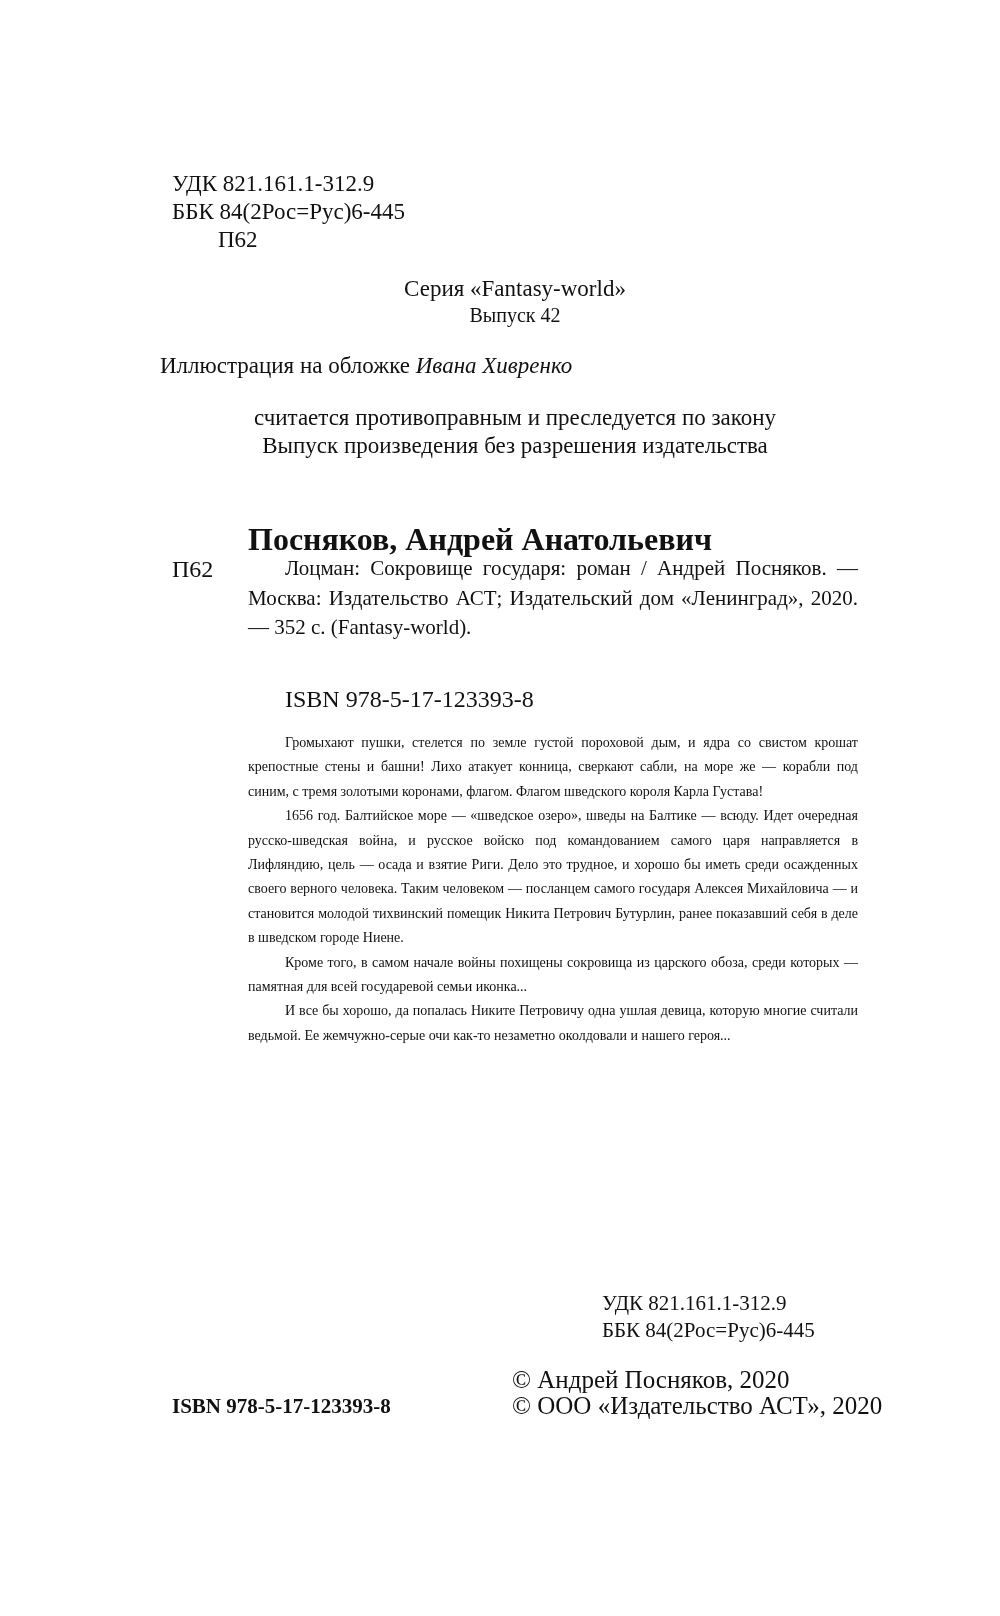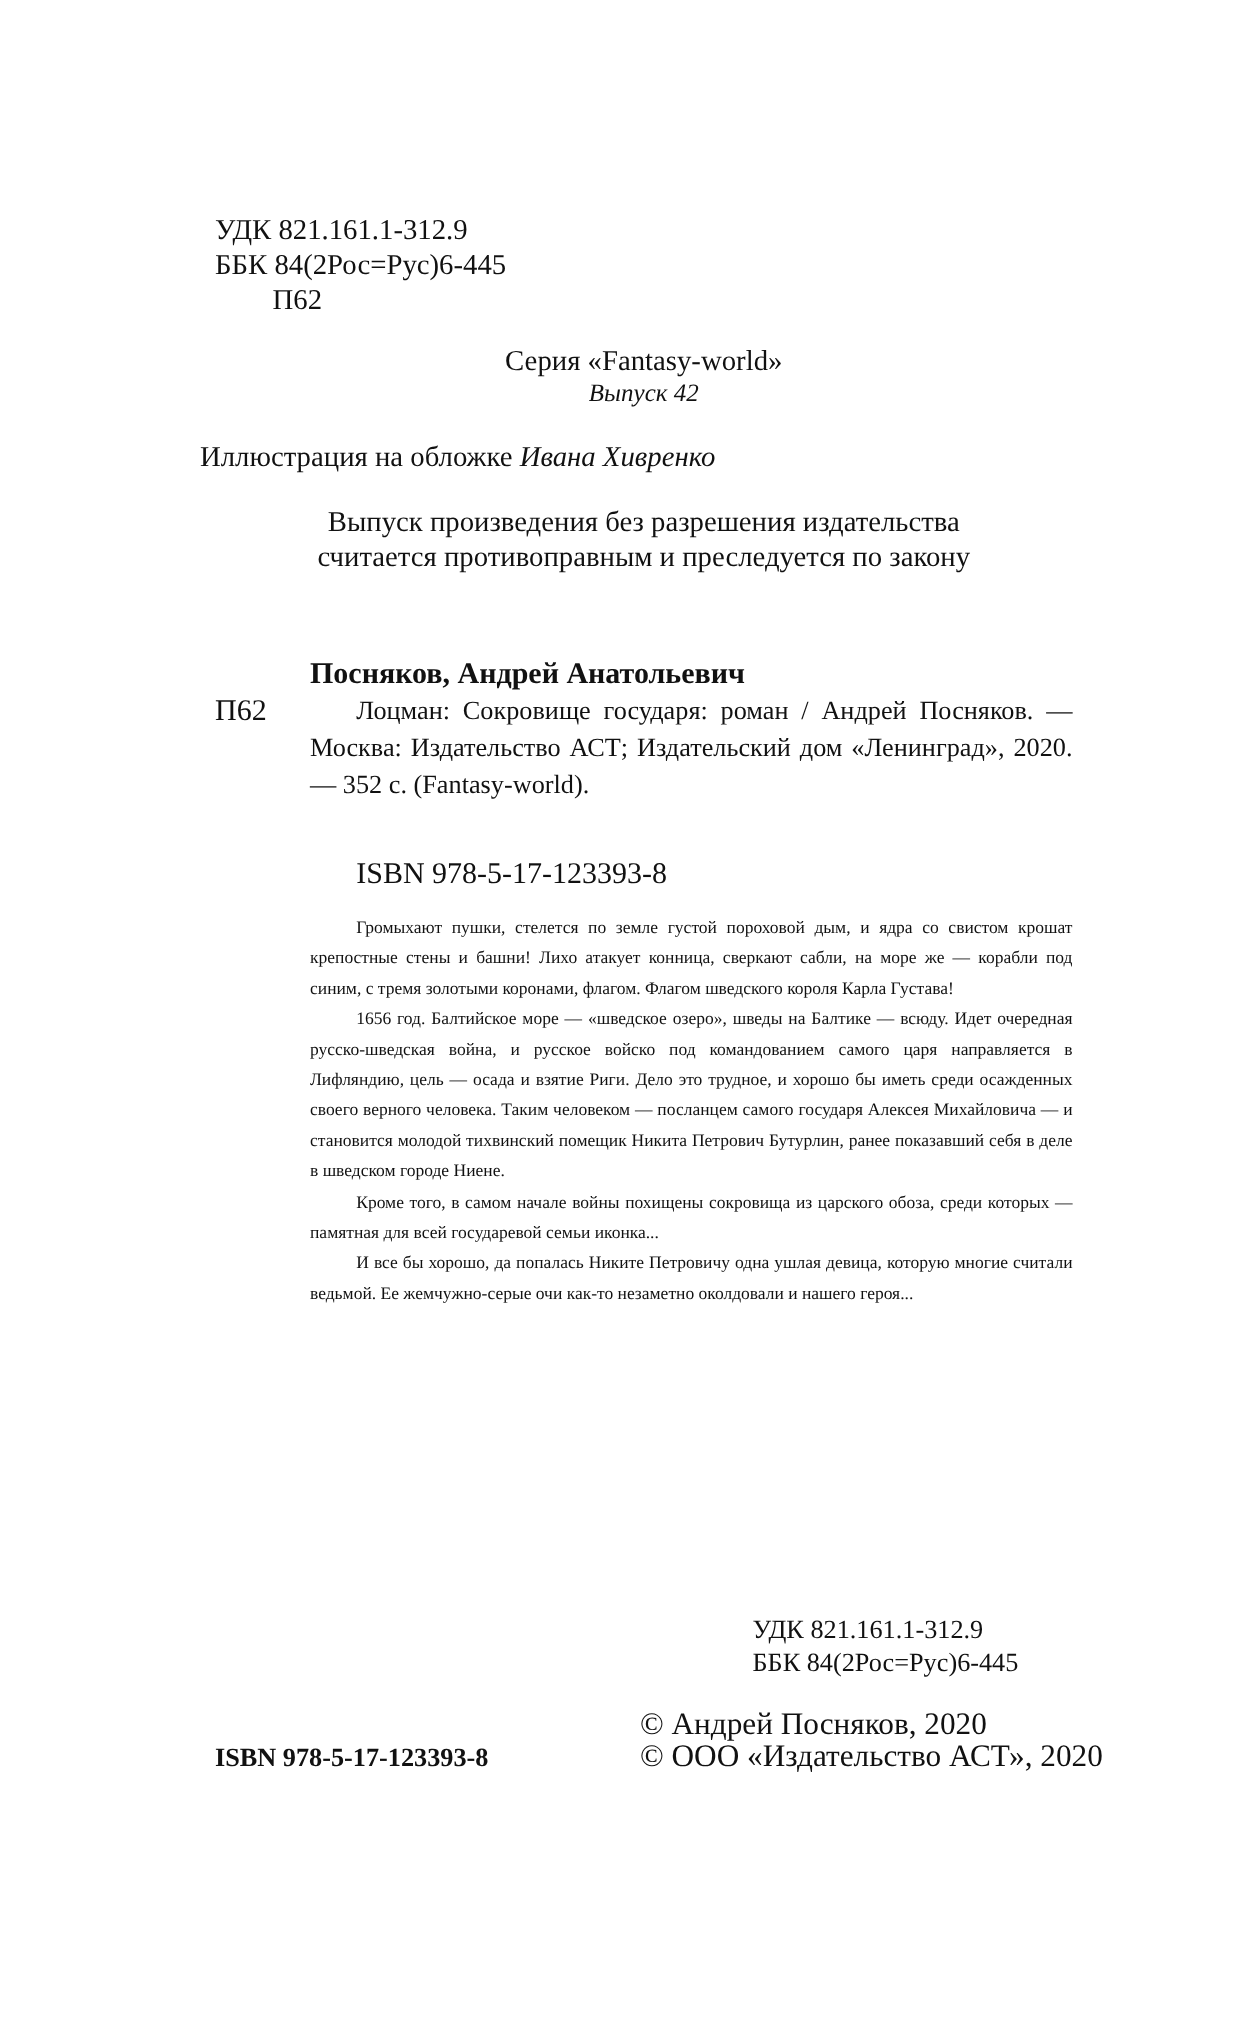--- a/index.html
+++ b/index.html
@@ -15,32 +15,32 @@
       color: #111111;
       font-family: "Liberation Serif", "DejaVu Serif", serif;
     }
     .abs { position: absolute; white-space: nowrap; }
     .udk-top { left: 172px; top: 170px; font-size: 23px; line-height: 28px; }
     .udk-top .p62 { padding-left: 46px; }
     .series {
       left: 280px; width: 470px; top: 276px; text-align: center;
       font-size: 23px; line-height: 26px;
     }
-    .series .issue { font-style: italic; font-size: 20px; }
+    .series .issue { font-size: 20px; }
     .illus {
       left: 160px; width: 710px; top: 352px; text-align: left;
       font-size: 23px; line-height: 28px;
     }
     .illus i { font-style: italic; }
     .notice {
       left: 160px; width: 710px; top: 404px; text-align: center;
       font-size: 23px; line-height: 28px;
     }
     .author {
-      left: 248px; top: 524px; font-weight: bold; font-size: 24px; line-height: 30px;
+      left: 248px; top: 524px; font-weight: bold; font-size: 32px; line-height: 30px;
     }
     .p62-left { left: 172px; top: 554px; font-size: 24px; line-height: 30px; }
     .biblio {
       position: absolute; left: 248px; width: 610px; top: 554px;
       font-size: 21px; line-height: 29.5px; text-align: justify;
       text-indent: 37px; white-space: normal; hyphens: manual;
     }
     .isbn-mid { left: 285px; top: 684px; font-size: 24px; line-height: 30px; }
     .annotation {
       position: absolute; left: 248px; width: 610px; top: 731px;
@@ -63,22 +63,22 @@
 <div class="abs series">
   <div>Серия «Fantasy-world»</div>
   <div class="issue">Выпуск 42</div>
 </div>
 
 <div class="abs illus">
   <span>Иллюстрация на обложке </span><i>Ивана Хивренко</i>
 </div>
 
 <div class="abs notice">
+  <div>считается противоправным и преследуется по закону</div>
   <div>Выпуск произведения без разрешения издательства</div>
-  <div>считается противоправным и преследуется по закону</div>
 </div>
 
 <div class="abs author">Посняков, Андрей Анатольевич</div>
 <div class="abs p62-left">П62</div>
 <div class="biblio">Лоцман: Сокровище государя: роман / Андрей Посняков. — Москва: Издательство АСТ; Изда­тельский дом «Ленинград», 2020. — 352 с. (Fantasy-world).</div>
 <div class="abs isbn-mid">ISBN 978-5-17-123393-8</div>
 
 <div class="annotation">
   <p>Громыхают пушки, стелется по земле густой пороховой дым, и ядра со свистом крошат крепостные стены и башни! Ли­хо атакует конница, сверкают сабли, на море же — корабли под синим, с тремя золотыми коронами, флагом. Флагом шведского короля Карла Густава!</p>
   <p>1656 год. Балтийское море — «шведское озеро», шведы на Балтике — всюду. Идет очередная русско-шведская война, и русское войско под командованием самого царя направляется в Лифляндию, цель — осада и взятие Риги. Дело это трудное, и хорошо бы иметь среди осажденных своего верного человека. Таким человеком — посланцем самого государя Алексея Ми­хайловича — и становится молодой тихвинский помещик Ни­кита Петрович Бутурлин, ранее показавший себя в деле в швед­ском городе Ниене.</p>

